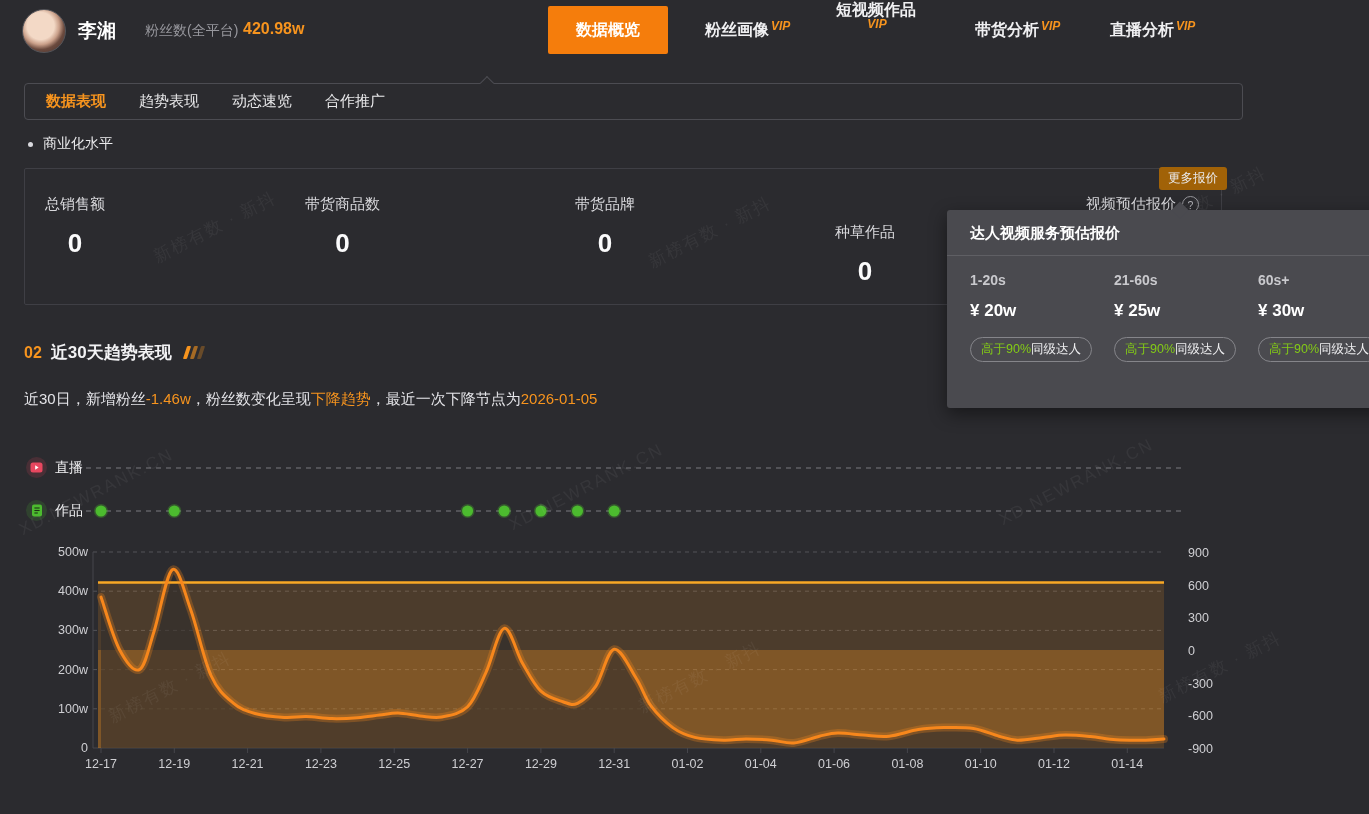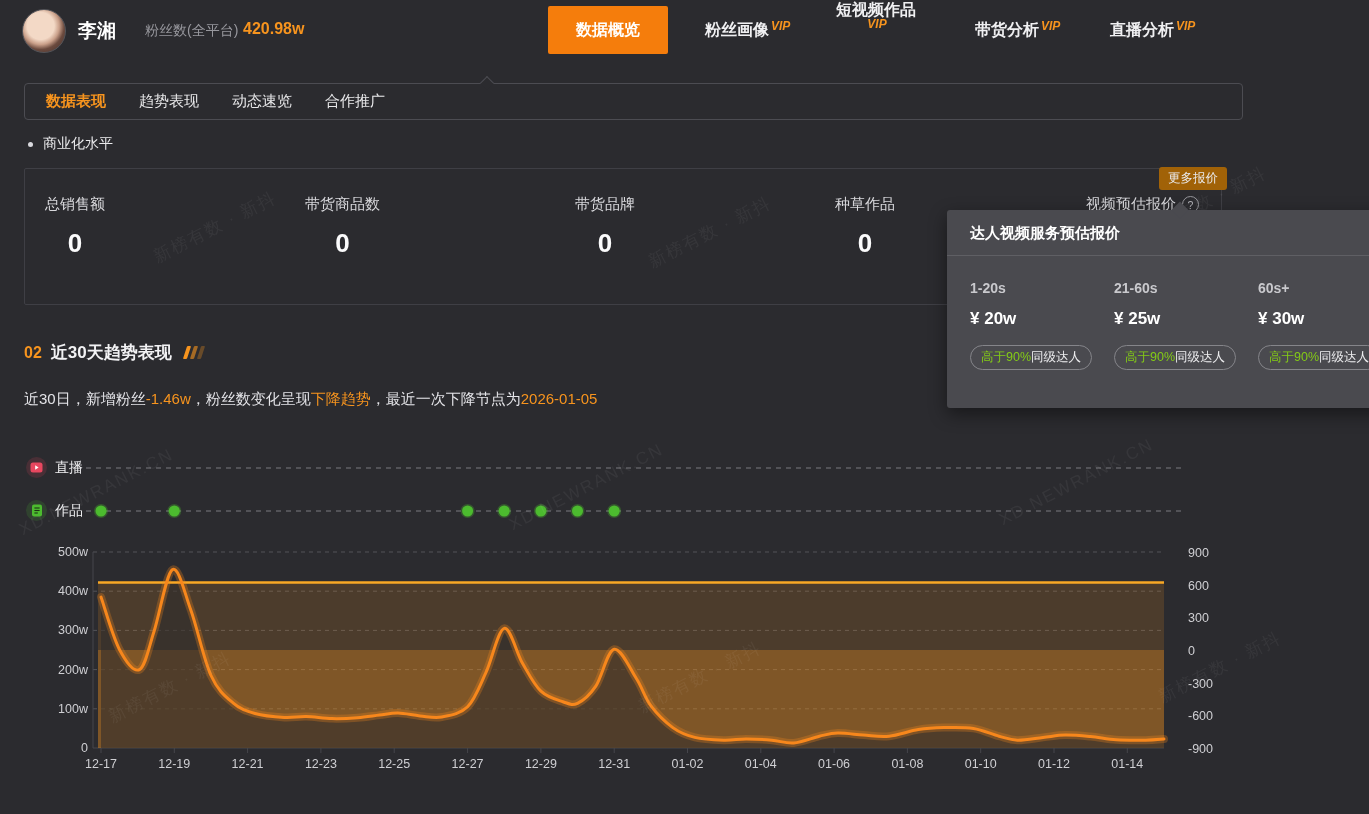--- a/index.html
+++ b/index.html
@@ -28,32 +28,32 @@
   .subnav-caret{left:482px;top:78px;width:9px;height:9px;background:#2b2b2f;
     border-left:1px solid #4c4c52;border-top:1px solid #4c4c52;transform:rotate(45deg);}
   
   .bullet-title{left:28px;top:135px;display:flex;align-items:center;gap:10px;font-size:14px;color:#ececee;}
   .bullet-dot{width:5px;height:5px;border-radius:50%;background:#d9d9de;}
   
   .card{left:24px;top:168px;width:1196px;height:135px;border:1px solid #3f3f45;border-radius:2px;background:#2b2b2f;}
   .stat{position:absolute;top:26px;text-align:center;}
   .stat .lab{font-size:15px;color:#d8d8dc;display:flex;align-items:center;gap:6px;}
   .stat .val{font-size:26px;font-weight:bold;color:#fbfbfc;margin-top:14px;}
-  .s1{left:20px;} .s2{left:280px;} .s3{left:550px;} .s4{left:810px;} .s5{left:1061px;}
+  .s1{left:20px;} .s2{left:280px;} .s3{left:550px;} .s4{left:810px;margin-top:28px;} .s5{left:1061px;}
   .info-icon{width:15px;height:15px;border:1px solid #97979c;border-radius:50%;color:#b5b5ba;
     font-size:10.5px;display:inline-flex;align-items:center;justify-content:center;cursor:pointer;}
   .more-btn{left:1159px;top:167px;height:23px;padding:0 9px;background:#a16207;border-radius:3px;
     display:flex;align-items:center;font-size:12.5px;color:#e9e9eb;cursor:pointer;}
   
   .popup{left:947px;top:210px;width:455px;height:198px;background:#4a4a4f;border-radius:3px;
     box-shadow:0 6px 18px rgba(0,0,0,.45);z-index:6;}
   .popup-arrow{position:absolute;left:227px;top:-6px;width:12px;height:12px;background:#4a4a4f;transform:rotate(45deg);}
   .popup-title{padding:14px 23px 12px;font-size:15px;font-weight:bold;color:#ffffff;border-bottom:1px solid #5f5f64;}
   .popup-cols{display:flex;padding:16px 0 0 23px;}
-  .pcol{width:156px;margin-top:8px;}
+  .pcol{width:156px;}
   .pcol .dur{font-size:14px;font-weight:bold;color:#c9c9cd;}
   .pcol .price{font-size:17px;font-weight:bold;color:#ffffff;margin-top:13px;}
   .pbadge{display:inline-flex;margin-top:16px;border:1px solid #85858a;border-radius:13px;
     padding:3px 10px;font-size:12.5px;white-space:nowrap;}
   .pbadge .hl{color:#84cc16;}
   .pbadge .rest{color:#ededef;}
   .popup-note{position:absolute;left:23px;bottom:11px;font-size:13px;color:#ce2b25;}
   
   .sec2{left:24px;top:341px;display:flex;align-items:center;gap:9px;}
   .sec2 .num{font-size:16px;font-weight:bold;color:#f7941e;}

